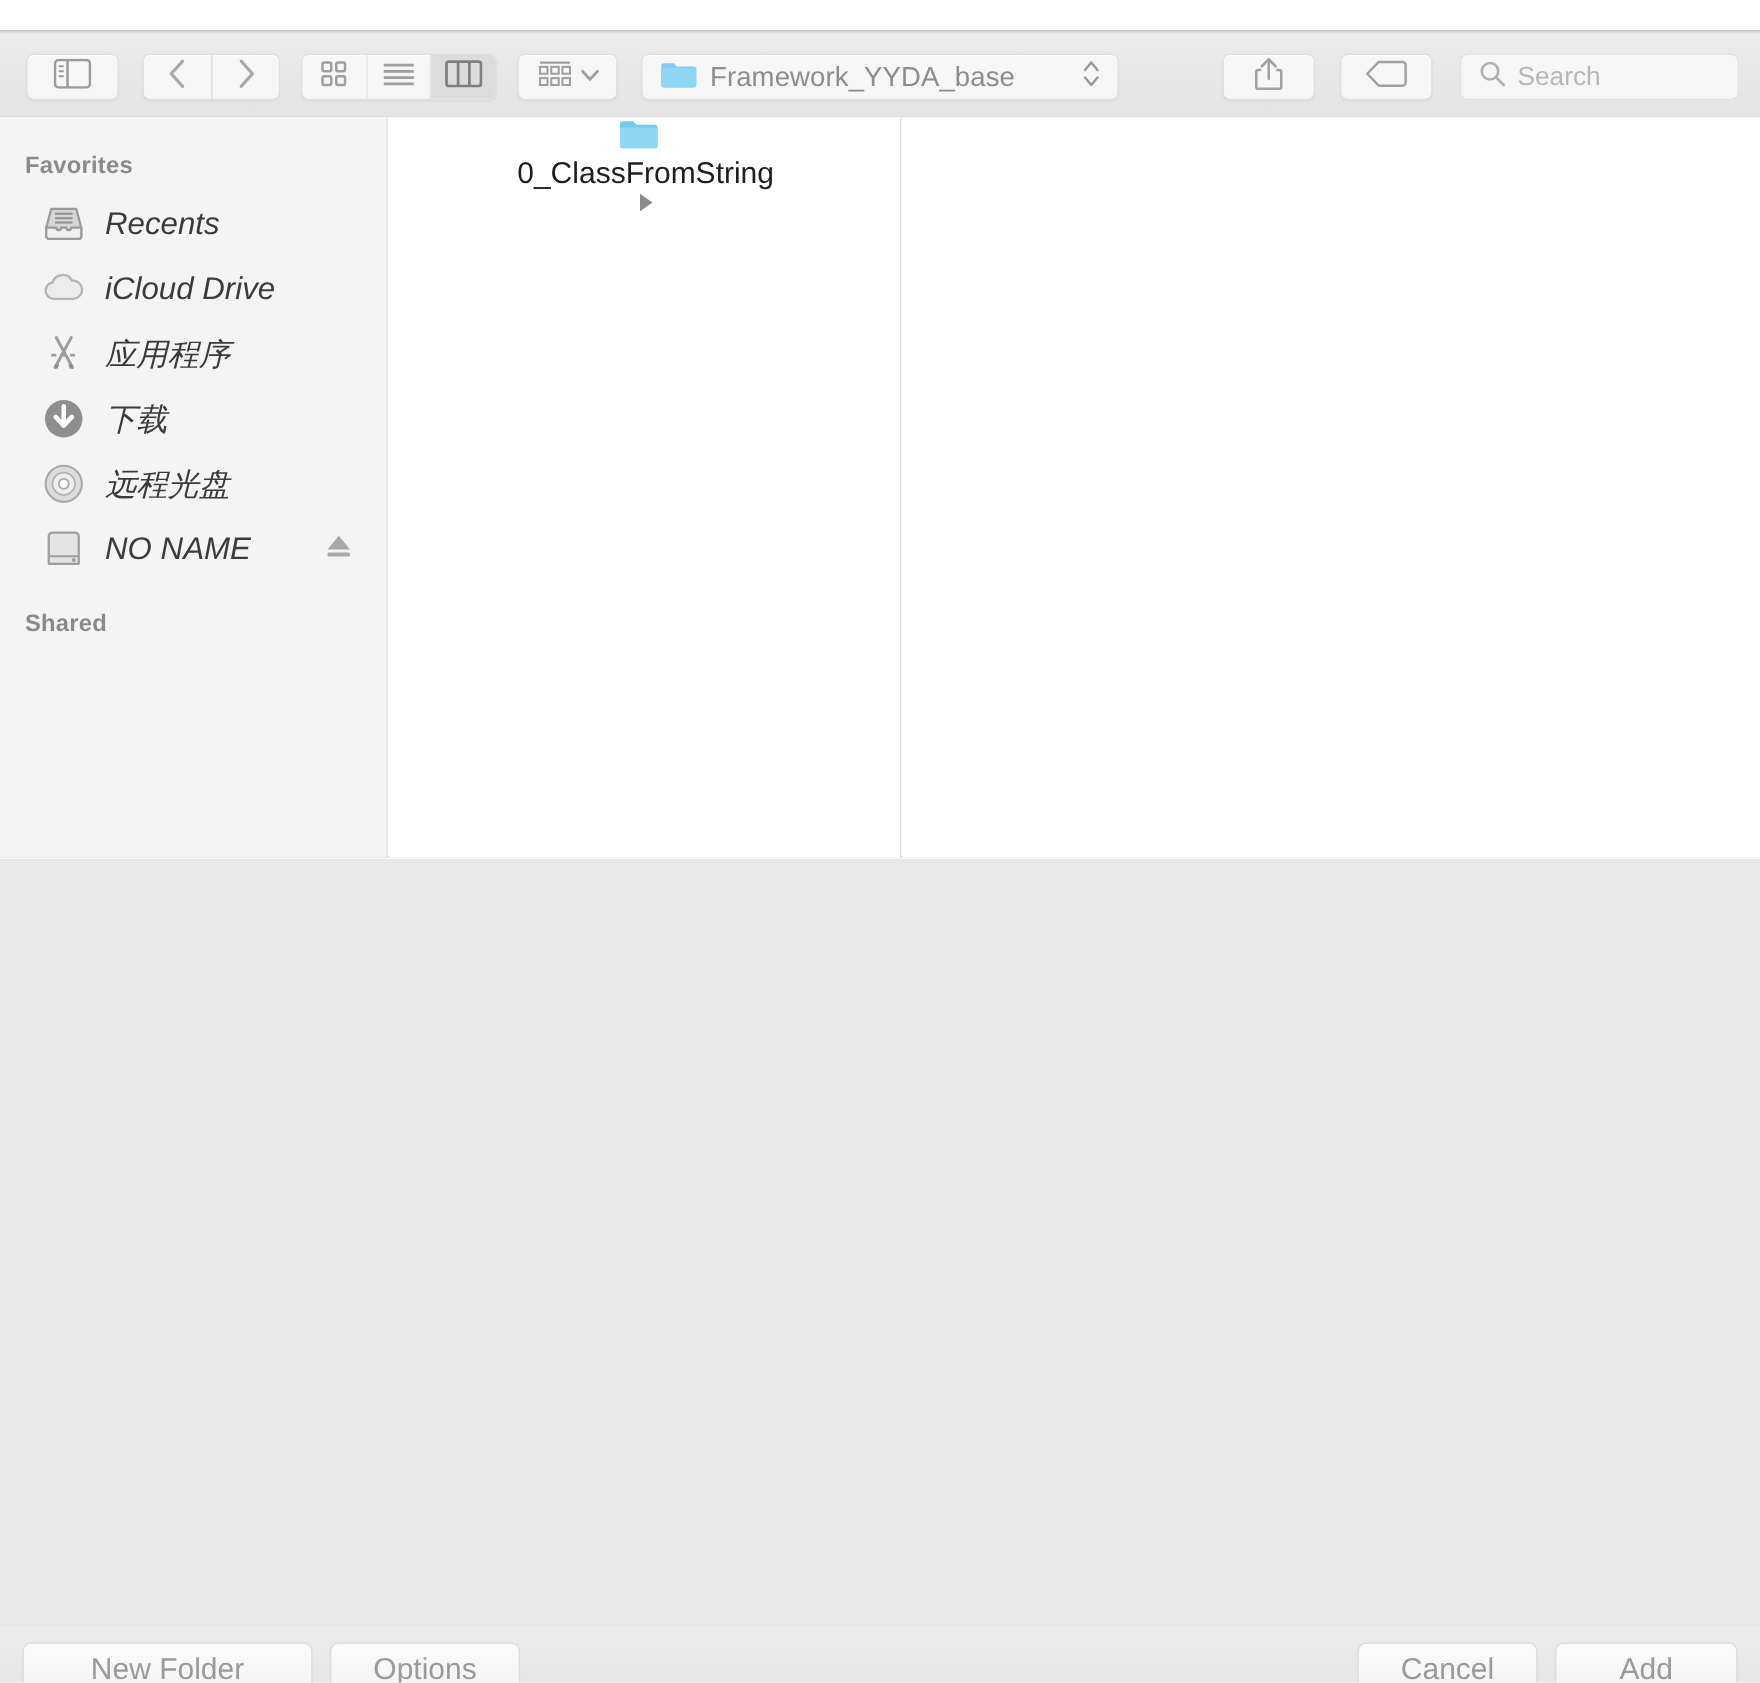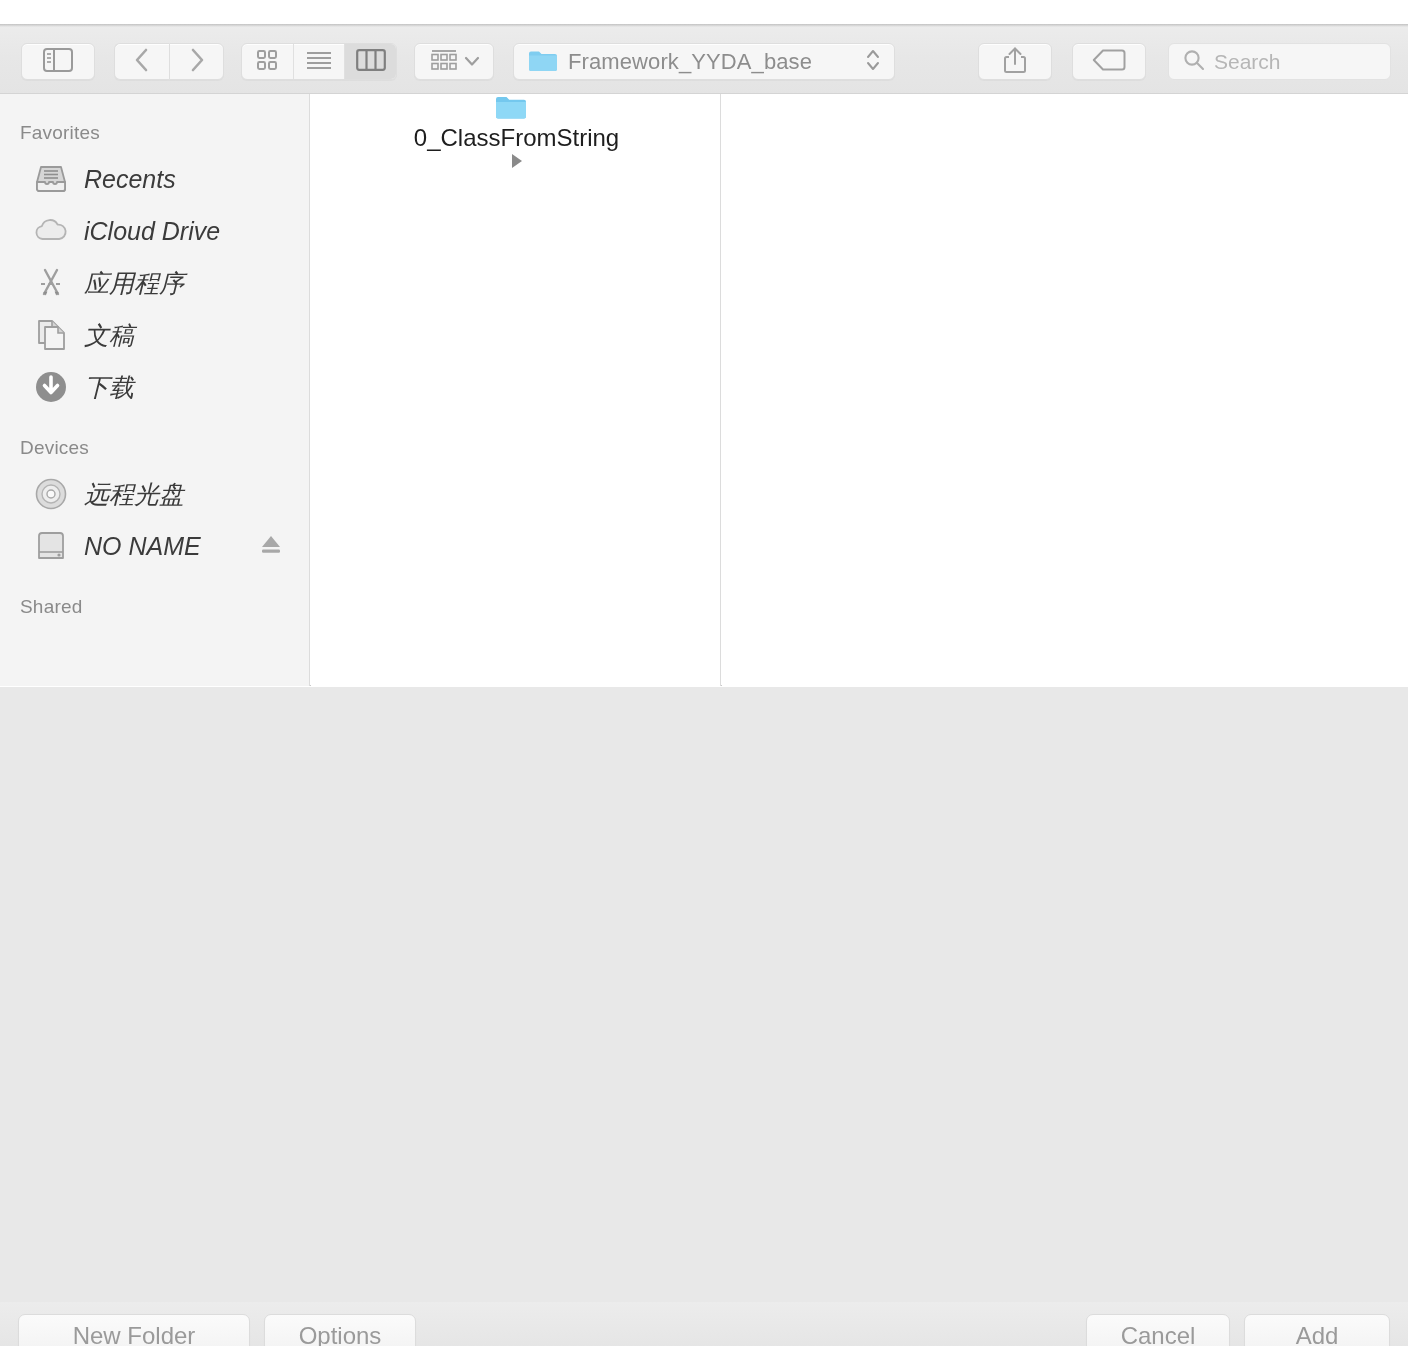--- a/index.html
+++ b/index.html
@@ -90,21 +90,21 @@
 
   .sidebar {
     position: absolute; left: 0; top: 0;
     width: 310px; height: 592px;
     background: #f4f4f4;
     border-right: 1px solid #dcdcdc;
     padding-top: 18px;
     overflow: hidden;
   }
   .sb-header {
-    font-size: 19px; font-weight: normal; color: #8a8a8a;
+    font-size: 19px; font-weight: bold; color: #8a8a8a;
     padding: 10px 0 9px 20px; letter-spacing: 0.2px;
   }
   .sb-item {
     display: flex; align-items: center;
     height: 52px; padding-left: 32px; position: relative; font-style: italic;
   }
   .sb-item .sb-ico {
     width: 38px; height: 38px; margin-right: 14px;
     display: flex; align-items: center; justify-content: center; flex: none;
   }
@@ -338,43 +338,31 @@
             <path d="M23 3 L10 27" stroke="#9e9e9e" stroke-width="2.4" stroke-linecap="round"></path>
             <path d="M9.2 25 L11.8 28.6 L13.4 24.6 Z" fill="#8e8e8e"></path>
             <path d="M24.8 25 L22.2 28.6 L20.6 24.6 Z" fill="#8e8e8e"></path>
             <line x1="7" y1="17" x2="27" y2="17" stroke="#9e9e9e" stroke-width="2.2" stroke-dasharray="4 3.5"></line>
           </svg>
         </span>
         <span class="sb-label cjk">应用程序</span>
       </div>
 
 
-      <div class="sb-item">
-        <span class="sb-ico">
-          <svg width="34" height="32" viewBox="0 0 34 32">
-            <path d="M5 2 H18 L24 8 V24 H5 Z" fill="#ebebeb" stroke="#9e9e9e" stroke-width="1.8" stroke-linejoin="round"></path>
-            <path d="M18 2 V8 H24" fill="#d4d4d4" stroke="#9e9e9e" stroke-width="1.6"></path>
-            <path d="M11 8 H24 L30 14 V30 H11 Z" fill="#f4f4f4" stroke="#9e9e9e" stroke-width="1.8" stroke-linejoin="round"></path>
-            <path d="M24 8 V14 H30" fill="#d4d4d4" stroke="#9e9e9e" stroke-width="1.6"></path>
-          </svg>
-        </span>
-        <span class="sb-label cjk">文稿</span>
-      </div>
 
       <div class="sb-item">
         <span class="sb-ico">
           <svg width="34" height="34" viewBox="0 0 34 34">
             <circle cx="17" cy="17" r="15" fill="#8e8e8e"></circle>
             <path d="M17 7 V21 M10.5 15.5 L17 22.5 L23.5 15.5" fill="none" stroke="#ffffff" stroke-width="3.6" stroke-linecap="round" stroke-linejoin="round"></path>
           </svg>
         </span>
         <span class="sb-label cjk">下载</span>
       </div>
 
-      <div class="sb-header" style="padding-top:24px">Devices</div>
 
       <div class="sb-item">
         <span class="sb-ico">
           <svg width="34" height="34" viewBox="0 0 34 34">
             <circle cx="17" cy="17" r="14.5" fill="#dcdcdc" stroke="#a8a8a8" stroke-width="1.6"></circle>
             <circle cx="17" cy="17" r="9" fill="#eeeeee" stroke="#b4b4b4" stroke-width="1.4"></circle>
             <circle cx="17" cy="17" r="4" fill="#fafafa" stroke="#a8a8a8" stroke-width="1.4"></circle>
           </svg>
         </span>
         <span class="sb-label cjk">远程光盘</span>

